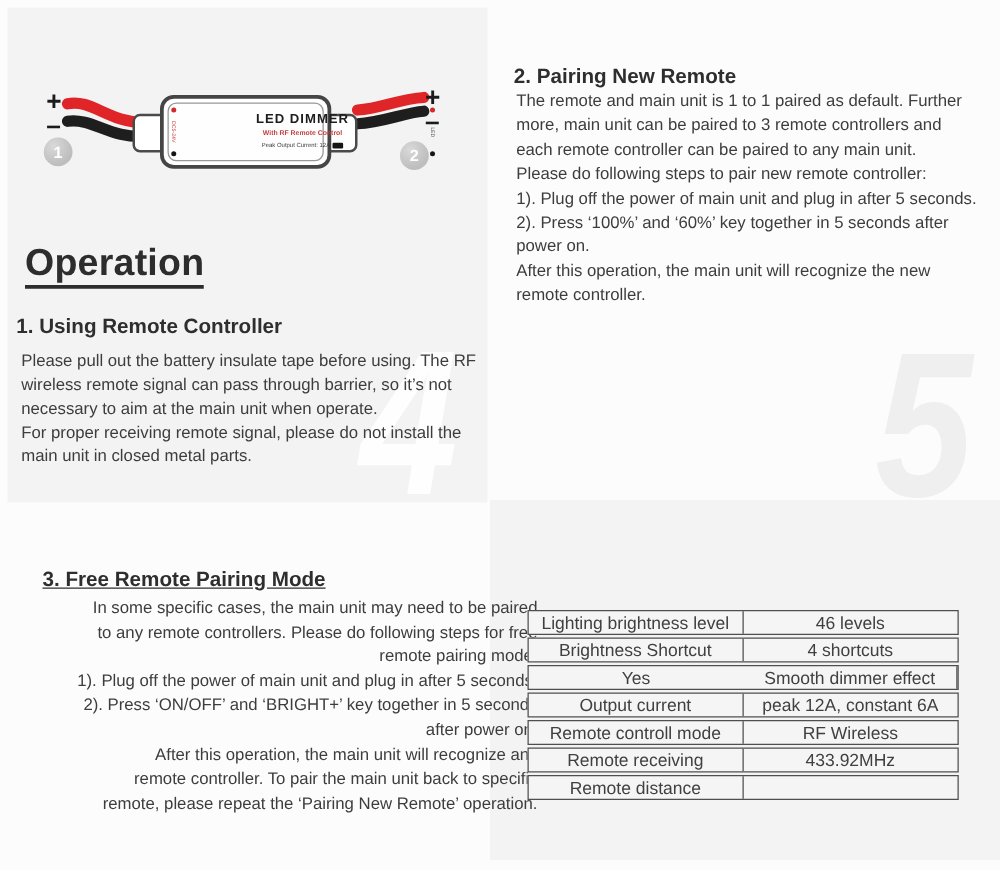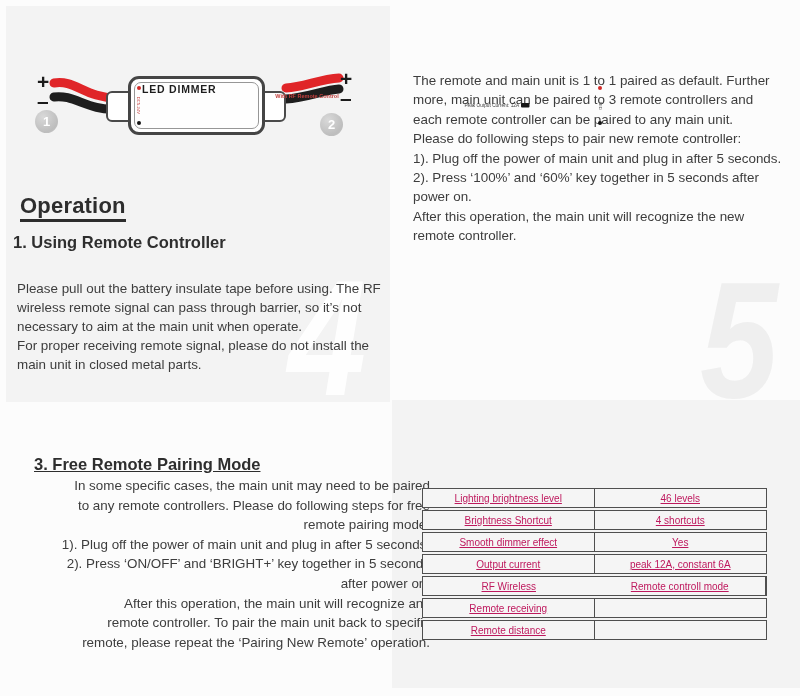--- a/index.html
+++ b/index.html
@@ -58,63 +58,63 @@
   .dot{width:4px; height:4px; border-radius:50%;}
   .dot-red{background:#d22a28;}
   .dot-black{background:#141414;}
   .vtext{
     writing-mode:vertical-rl; font-size:7px; line-height:1;
     transform:scale(.6); transform-origin:center; white-space:nowrap;
   }
   .vtext-red{color:#c43a38;}
   .vtext-dark{color:#555;}
   .label-center{
-    flex:1; display:flex; flex-direction:row; 
+    flex:1; display:flex; flex-direction:column; align-items:center;
     justify-content:center; overflow:visible; position:relative;
   }
   .dev-title{font-size:10.5px; font-weight:bold; letter-spacing:.8px; color:#1d1d1d; white-space:nowrap;}
   .dev-sub{
     font-size:10px; font-weight:bold; color:#c2403e; white-space:nowrap;
     width:180px; margin-left:0; text-align:center; transform:scale(.55); transform-origin:center;
   }
   .dev-peak{
     font-size:9.5px; color:#3a3a3a; white-space:nowrap;
     width:200px; text-align:center; transform:scale(.5); transform-origin:center;
     display:flex; align-items:center; justify-content:center; gap:4px; margin-top:-1px;
   }
   .cert-badge{display:inline-block; width:17px; height:9px; background:#161616; border-radius:2px;}
 
   
   .big-heading{
-    position:absolute; z-index:2; font-size:22px; font-weight:bold; color:#2d2d2d;
+    position:absolute; z-index:2; font-size:30px; font-weight:bold; color:#2d2d2d;
     border-bottom:3px solid #2d2d2d; padding-bottom:1px; line-height:1.1; letter-spacing:.2px;text-align:center;
   }
   .op-heading{left:20px; top:194px;}
   .spec-heading{left:428px; top:422px;}
   .sub-heading{position:absolute; z-index:2; font-size:16.5px; font-weight:bold; color:#2e2e2e; line-height:1.1;}
-  .s1-title{left:13px; top:233px;}
+  .s1-title{left:13px; top:252px;}
   .s2-title{left:411px; top:52px;}
   .s3-title{left:34px; top:455px;text-decoration:underline;}
   .body-text{
     position:absolute; z-index:2; font-size:13.4px; color:#3d3d3d;
     white-space:pre-line; line-height:19px;
   }
   .s1-body{left:17px; top:261px; width:380px;margin-top:18px;}
   .s2-body{left:413px; top:71px; width:392px; line-height:19.4px;}
   .s3-body{left:38px; top:476px; width:392px; line-height:19.6px;text-align:right;}
 
   
   .spec-table{position:absolute; left:422px; top:488px; width:345px; z-index:2;}
   .spec-row{
     display:flex; border:1px solid #4f4f4f; margin-bottom:2px;
     height:18px; background:#f5f5f5;
   }
   .spec-cell{
     display:flex; align-items:center; justify-content:center;
-    font-size:10px; color:#be185d; box-sizing:border-box;text-decoration:underline;
+    font-size:14px; color:#404040; box-sizing:border-box;
   }
   .spec-label{width:50%; border-right:1px solid #4f4f4f;}
   .spec-value{width:50%;}
 </style>
 </head>
 <body>
 
 <div class="canvas">
 
   <div class="page page-left">
@@ -170,20 +170,21 @@
 
   <div class="big-heading op-heading">Operation</div>
 
   <div class="sub-heading s1-title">1. Using Remote Controller</div>
   <div class="body-text s1-body">Please pull out the battery insulate tape before using. The RF
 wireless remote signal can pass through barrier, so it’s not
 necessary to aim at the main unit when operate.
 For proper receiving remote signal, please do not install the
 main unit in closed metal parts.</div>
 
+  <div class="sub-heading s2-title">2. Pairing New Remote</div>
   <div class="body-text s2-body">The remote and main unit is 1 to 1 paired as default. Further
 more, main unit can be paired to 3 remote controllers and
 each remote controller can be paired to any main unit.
 Please do following steps to pair new remote controller:
 1). Plug off the power of main unit and plug in after 5 seconds.
 2). Press ‘100%’ and ‘60%’ key together in 5 seconds after
 power on.
 After this operation, the main unit will recognize the new
 remote controller.</div>
 
@@ -201,32 +202,33 @@
   <div class="spec-table">
       <div class="spec-row">
         <div class="spec-cell spec-label">Lighting brightness level</div>
         <div class="spec-cell spec-value">46 levels</div>
       </div>
       <div class="spec-row">
         <div class="spec-cell spec-label">Brightness Shortcut</div>
         <div class="spec-cell spec-value">4 shortcuts</div>
       </div>
       <div class="spec-row">
+        <div class="spec-cell spec-value">Yes</div>
         <div class="spec-cell spec-label">Smooth dimmer effect</div>
-        <div class="spec-cell spec-value">Yes</div>
       </div>
       <div class="spec-row">
         <div class="spec-cell spec-label">Output current</div>
         <div class="spec-cell spec-value">peak 12A, constant 6A</div>
       </div>
       <div class="spec-row">
+        <div class="spec-cell spec-label">Remote controll mode</div>
         <div class="spec-cell spec-value">RF Wireless</div>
-        <div class="spec-cell spec-label">Remote controll mode</div>
       </div>
       <div class="spec-row">
         <div class="spec-cell spec-label">Remote receiving</div>
+        <div class="spec-cell spec-value">433.92MHz</div>
       </div>
       <div class="spec-row">
         <div class="spec-cell spec-label">Remote distance</div>
       </div>
     </div>
 
 </div>
 
 </body></html>

